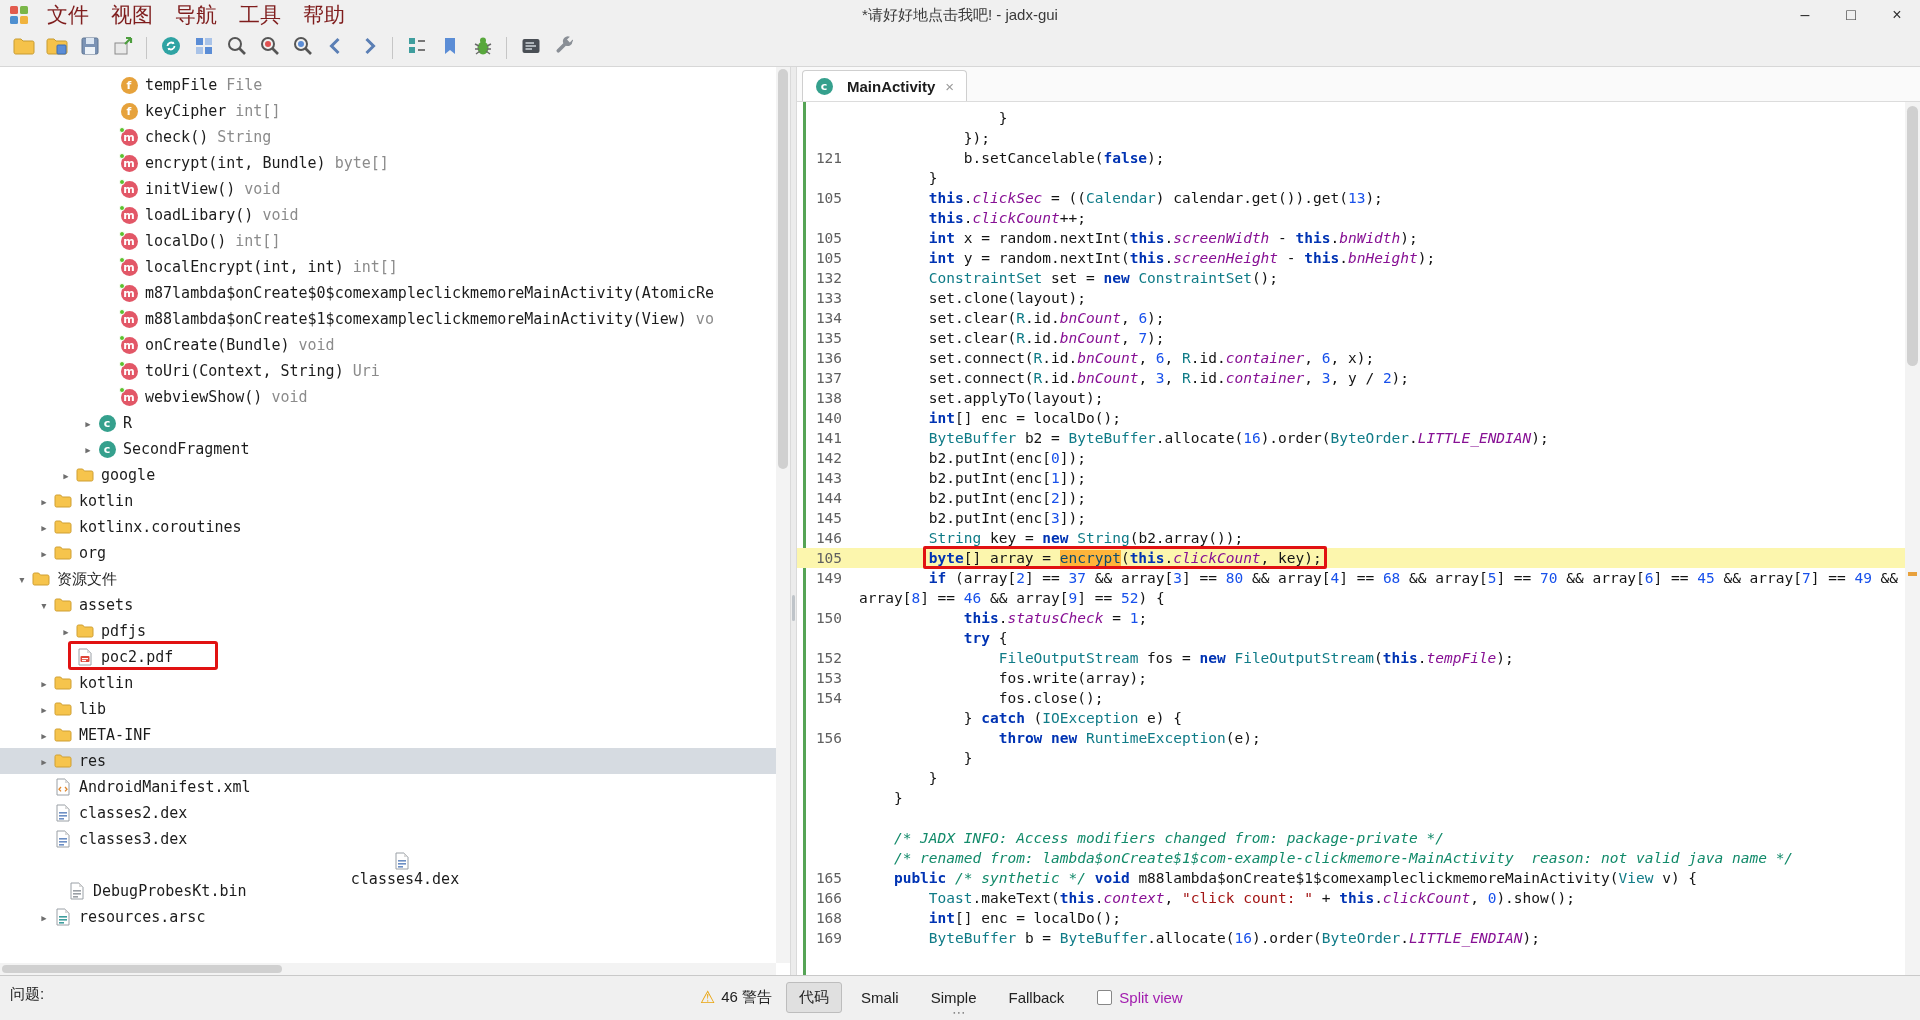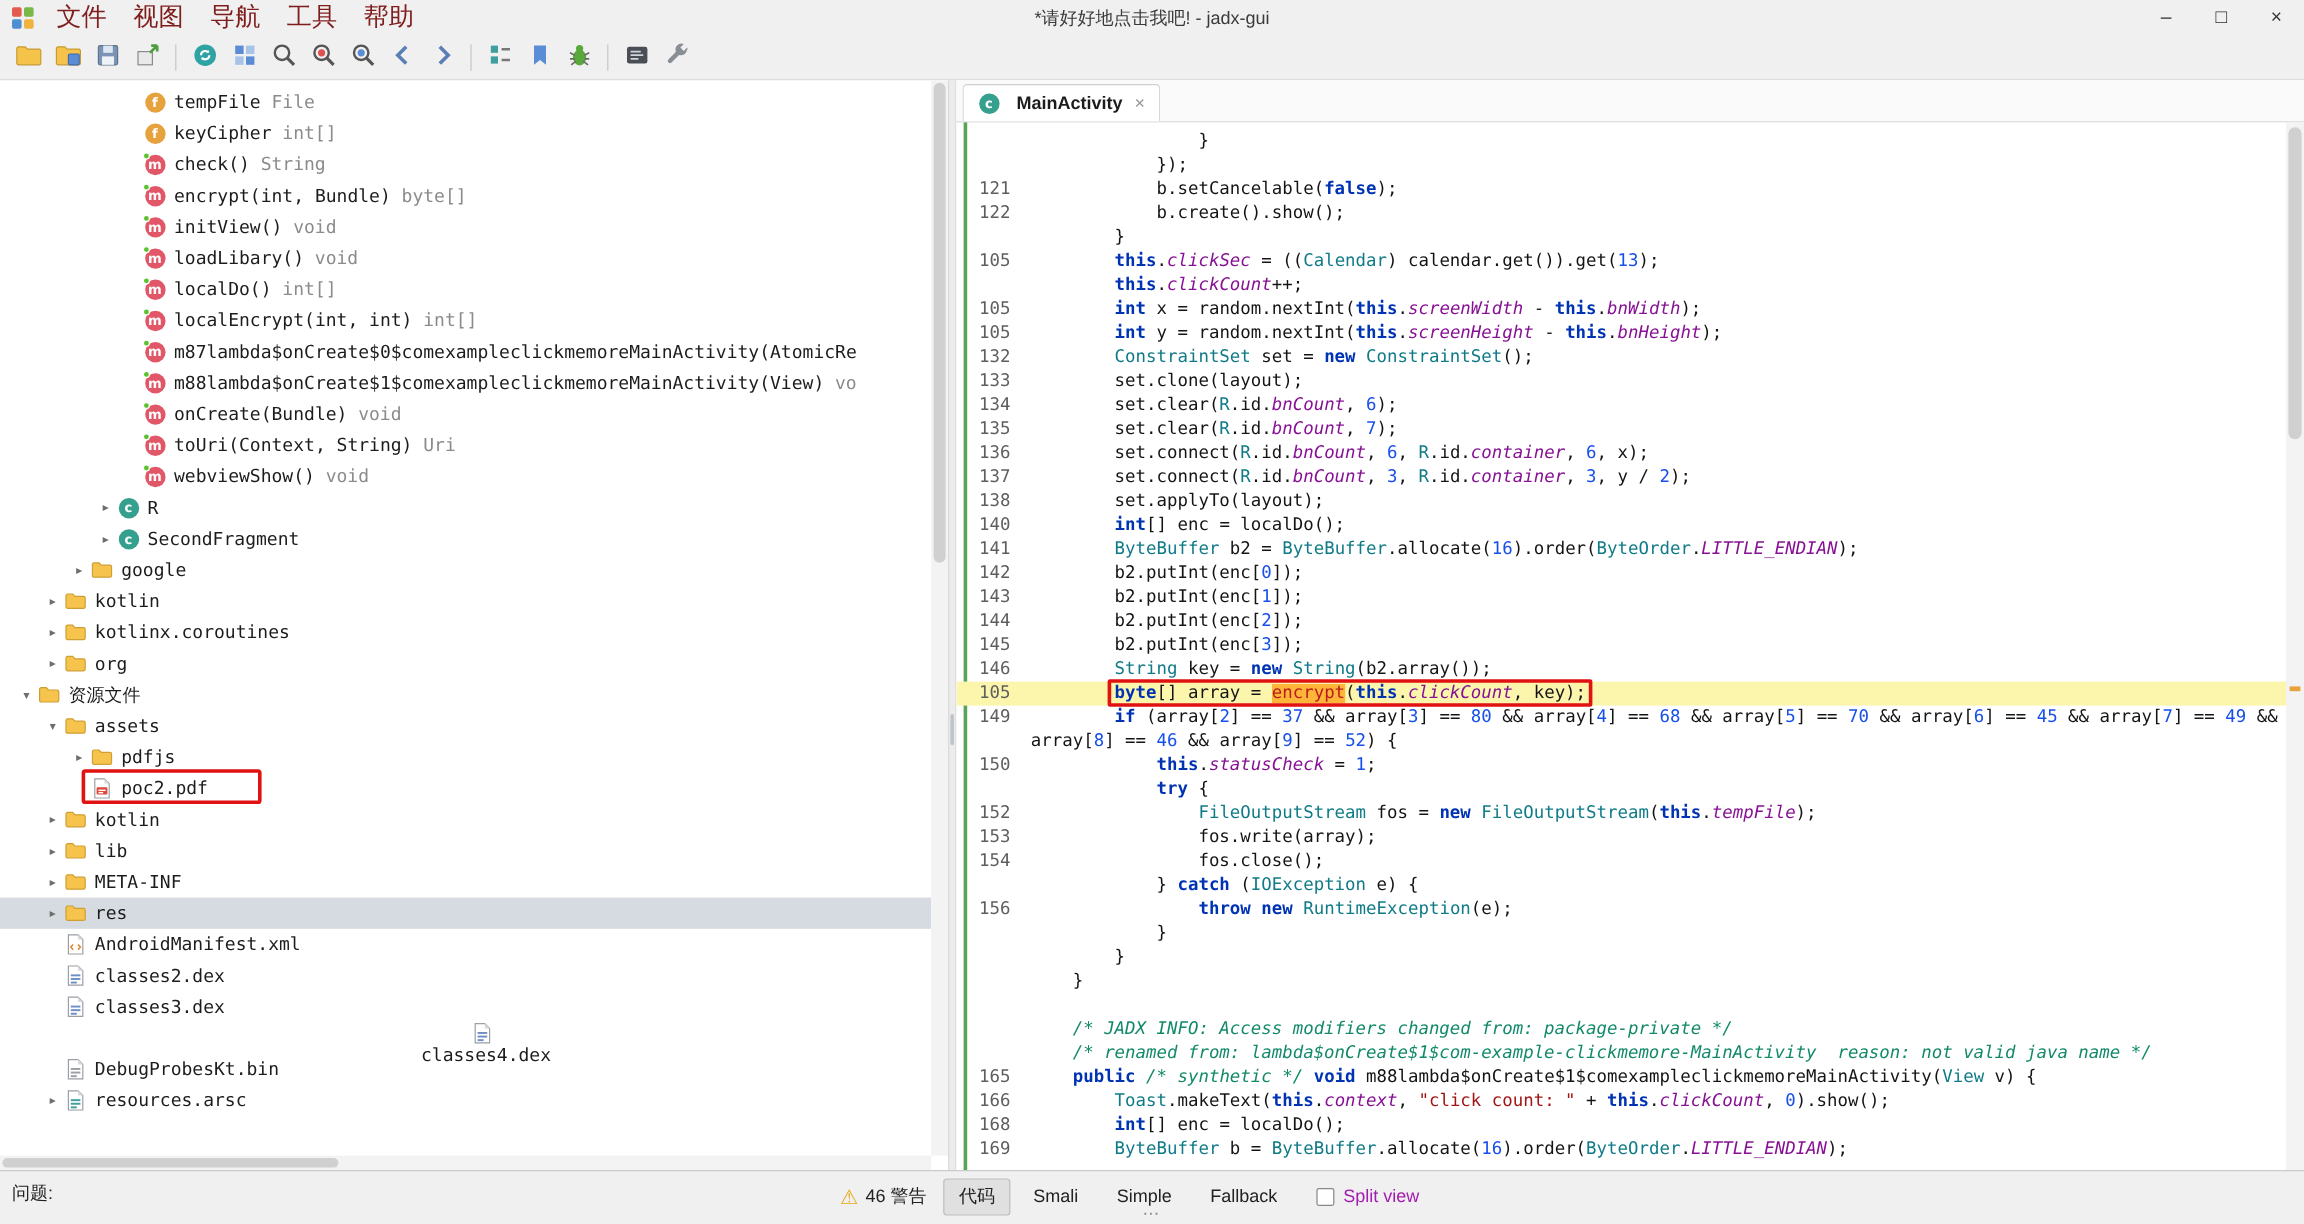--- a/index.html
+++ b/index.html
@@ -55,21 +55,21 @@
   .line { height:20px; display:flex; white-space:pre; font:14.5px/20px "DejaVu Sans Mono",monospace; position:relative; padding-left:12px; }
   .line.hl { background:var(--c-line_highlight,#fcf6ad); }
   .gut { flex:none; width:40px; text-align:center; color:#5f5f5f; margin-right:10px; }
   .sp { color:#141414; }
   .sk { color:var(--c-keyword,#0033b3); font-weight:bold; }
   .st { color:var(--c-type,#0f7b87); }
   .sf { color:var(--c-field,#871094); font-style:italic; }
   .sn { color:var(--c-number,#1750eb); }
   .ss { color:var(--c-string,#a31515); }
   .sc { color:var(--c-comment,#128a6a); font-style:italic; }
-  .sw { background:var(--c-search_highlight,#ffb53a); color:#b91c1c; }
+  .sw { background:var(--c-search_highlight,#ffb53a); color:#0c4a6e; }
   .code-red-box { position:absolute; left:126px; width:404px; top:-2px; height:23px; border:3px solid var(--c-annotation_red,#e11212); border-radius:2px; pointer-events:none; }
   .ed-vscroll { position:absolute; right:0; top:35px; bottom:0; width:15px; background:#f3f3f3; }
   .ed-vscroll .thumb { position:absolute; left:2px; right:2px; top:4px; height:260px; background:#d0d0d0; border-radius:6px; }
   .ed-vscroll .mark { position:absolute; left:3px; width:9px; height:4px; top:470px; background:#e8a13c; }
 
   
   .statusbar { position:absolute; left:0; right:0; bottom:0; height:45px; background:#f0f0f0; border-top:1px solid #c9c9c9; }
   .issues { position:absolute; left:10px; top:9px; font-size:15px; color:#222; }
   .sb-center { position:absolute; left:700px; top:6px; display:flex; align-items:center; gap:14px; }
   .warn { display:flex; align-items:center; gap:6px; font-size:15px; color:#222; }
@@ -293,21 +293,21 @@
               <rect x="4" y="11" width="8" height="1.6" fill="#6d8fc4"></rect>
               <rect x="4" y="14" width="5" height="1.6" fill="#6d8fc4"></rect>
             </svg></span><span>classes3.dex</span></div>
         <div class="tree-row" style="padding-left: 34px; flex-direction: column;"><span class="arrow"></span><span class="tree-icon"><svg width="16" height="18" viewBox="0 0 16 18">
               <path d="M2 1h8l4 4v12H2z" fill="#fff" stroke="#9aa0a6"></path>
               <path d="M10 1l4 4h-4z" fill="#d9d9d9"></path>
               <rect x="4" y="8" width="8" height="1.6" fill="#6d8fc4"></rect>
               <rect x="4" y="11" width="8" height="1.6" fill="#6d8fc4"></rect>
               <rect x="4" y="14" width="5" height="1.6" fill="#6d8fc4"></rect>
             </svg></span><span>classes4.dex</span></div>
-        <div class="tree-row" style="padding-left: 34px;"><span class="arrow"></span><span class="tree-icon"><svg width="16" height="18" viewBox="0 0 16 18">
+        <div class="tree-row" style="padding-left: 48px;"><span class="arrow"></span><span class="tree-icon"><svg width="16" height="18" viewBox="0 0 16 18">
               <path d="M2 1h8l4 4v12H2z" fill="#fff" stroke="#9aa0a6"></path>
               <path d="M10 1l4 4h-4z" fill="#d9d9d9"></path>
               <rect x="4" y="8" width="8" height="1.6" fill="#9aa0a6"></rect>
               <rect x="4" y="11" width="8" height="1.6" fill="#9aa0a6"></rect>
               <rect x="4" y="14" width="5" height="1.6" fill="#9aa0a6"></rect>
             </svg></span><span>DebugProbesKt.bin</span></div>
         <div class="tree-row" style="padding-left: 34px;"><span class="arrow">▸</span><span class="tree-icon"><svg width="16" height="18" viewBox="0 0 16 18">
               <path d="M2 1h8l4 4v12H2z" fill="#fff" stroke="#9aa0a6"></path>
               <path d="M10 1l4 4h-4z" fill="#d9d9d9"></path>
               <rect x="4" y="8" width="8" height="1.6" fill="#3f9e9e"></rect>
@@ -335,21 +335,20 @@
           </span>
         <span>MainActivity</span>
         <span class="tab-close">×</span>
       </div>
     </div>
     <div class="green-line"></div>
     <div class="code-area" id="code">
         <div class="line"><span class="gut"></span><span><span class="sp">                }</span></span></div>
         <div class="line"><span class="gut"></span><span><span class="sp">            });</span></span></div>
         <div class="line"><span class="gut">121</span><span><span class="sp">            b.setCancelable(</span><span class="sk">false</span><span class="sp">);</span></span></div>
-        <div class="line"><span class="gut">122</span><span><span class="sp">            b.create().show();</span></span></div>
         <div class="line"><span class="gut"></span><span><span class="sp">        }</span></span></div>
         <div class="line"><span class="gut">105</span><span><span class="sp">        </span><span class="sk">this</span><span class="sp">.</span><span class="sf">clickSec</span><span class="sp"> = ((</span><span class="st">Calendar</span><span class="sp">) calendar.get()).get(</span><span class="sn">13</span><span class="sp">);</span></span></div>
         <div class="line"><span class="gut"></span><span><span class="sp">        </span><span class="sk">this</span><span class="sp">.</span><span class="sf">clickCount</span><span class="sp">++;</span></span></div>
         <div class="line"><span class="gut">105</span><span><span class="sp">        </span><span class="sk">int</span><span class="sp"> x = random.nextInt(</span><span class="sk">this</span><span class="sp">.</span><span class="sf">screenWidth</span><span class="sp"> - </span><span class="sk">this</span><span class="sp">.</span><span class="sf">bnWidth</span><span class="sp">);</span></span></div>
         <div class="line"><span class="gut">105</span><span><span class="sp">        </span><span class="sk">int</span><span class="sp"> y = random.nextInt(</span><span class="sk">this</span><span class="sp">.</span><span class="sf">screenHeight</span><span class="sp"> - </span><span class="sk">this</span><span class="sp">.</span><span class="sf">bnHeight</span><span class="sp">);</span></span></div>
         <div class="line"><span class="gut">132</span><span><span class="sp">        </span><span class="st">ConstraintSet</span><span class="sp"> set = </span><span class="sk">new</span><span class="sp"> </span><span class="st">ConstraintSet</span><span class="sp">();</span></span></div>
         <div class="line"><span class="gut">133</span><span><span class="sp">        set.clone(layout);</span></span></div>
         <div class="line"><span class="gut">134</span><span><span class="sp">        set.clear(</span><span class="st">R</span><span class="sp">.id.</span><span class="sf">bnCount</span><span class="sp">, </span><span class="sn">6</span><span class="sp">);</span></span></div>
         <div class="line"><span class="gut">135</span><span><span class="sp">        set.clear(</span><span class="st">R</span><span class="sp">.id.</span><span class="sf">bnCount</span><span class="sp">, </span><span class="sn">7</span><span class="sp">);</span></span></div>
         <div class="line"><span class="gut">136</span><span><span class="sp">        set.connect(</span><span class="st">R</span><span class="sp">.id.</span><span class="sf">bnCount</span><span class="sp">, </span><span class="sn">6</span><span class="sp">, </span><span class="st">R</span><span class="sp">.id.</span><span class="sf">container</span><span class="sp">, </span><span class="sn">6</span><span class="sp">, x);</span></span></div>

